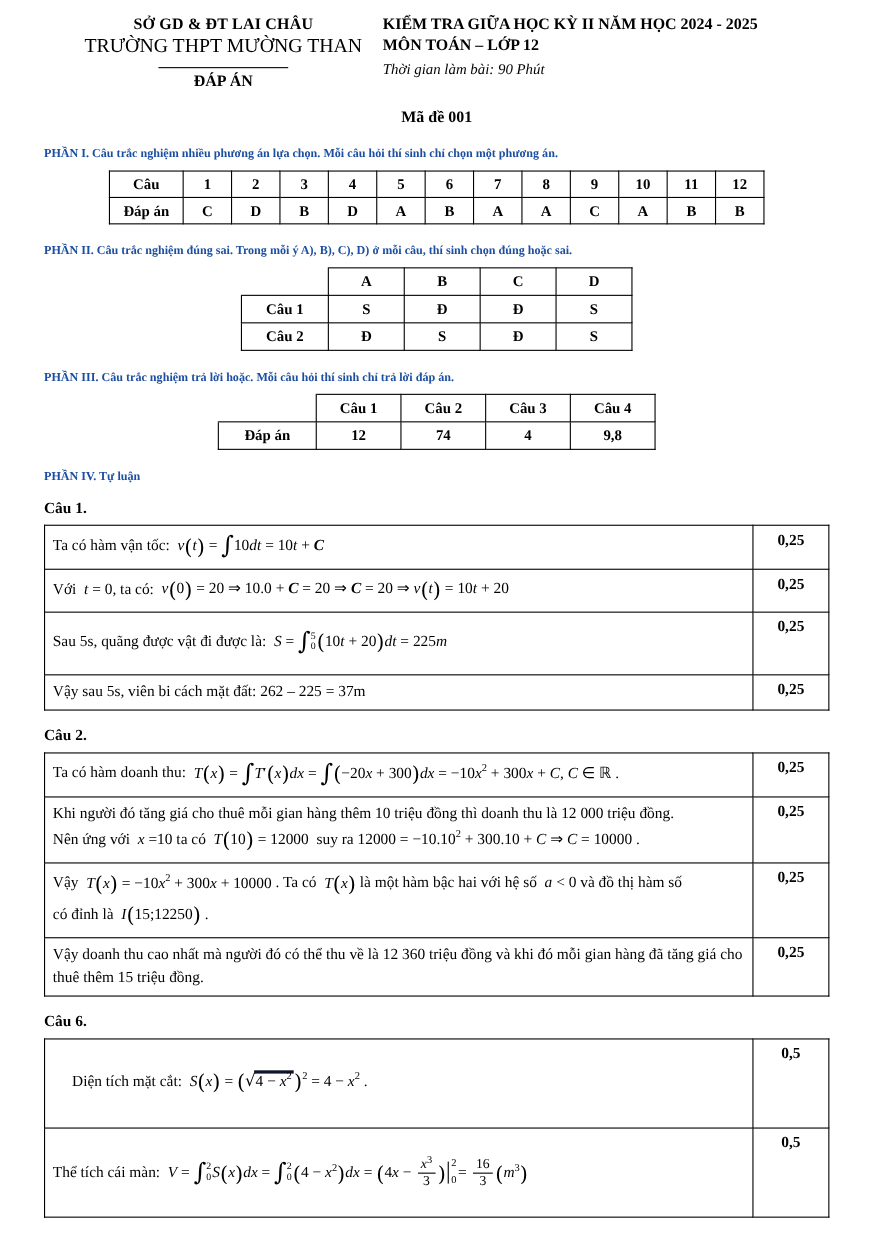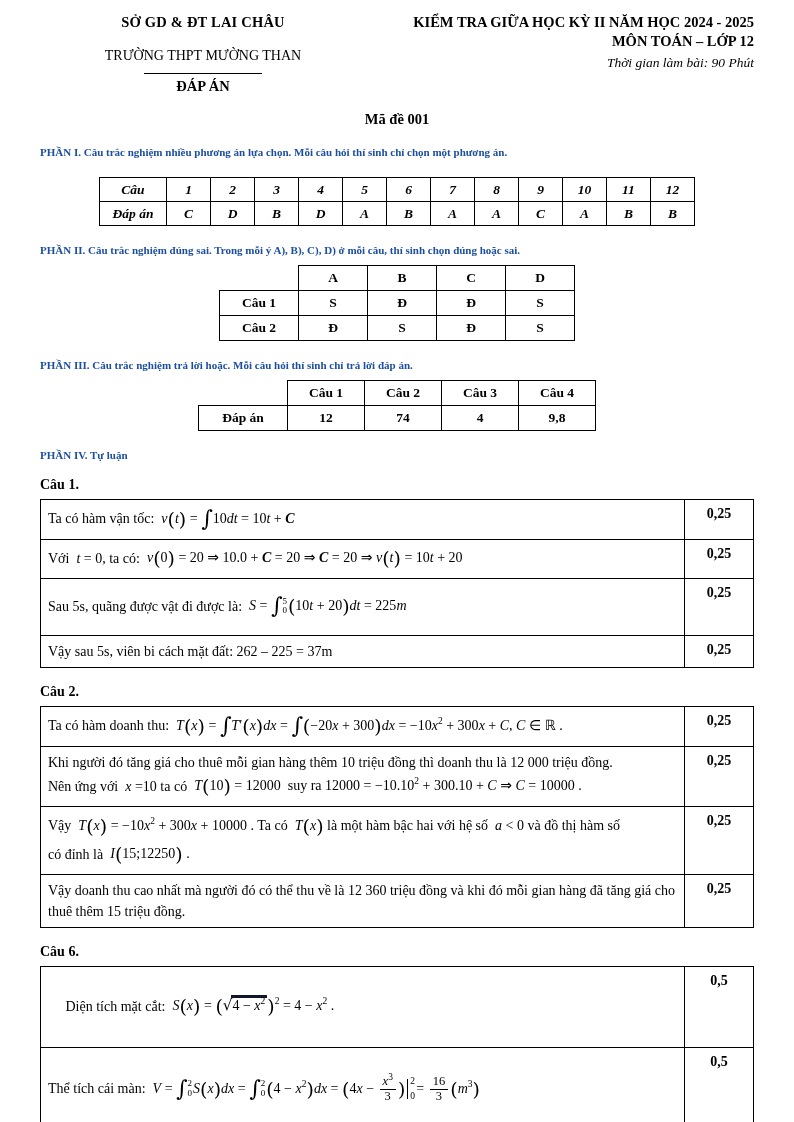--- a/index.html
+++ b/index.html
@@ -28,30 +28,30 @@
     align-items: flex-start;
     justify-content: space-between;
   }
   .header-left {
     width: 300px;
     text-align: center;
     padding-left: 18px;
   }
   .header-right {
     width: 420px;
-    text-align: right;
+    text-align: left;
   }
   .school-name {
     font-weight: bold;
     font-size: 14.5px;
     letter-spacing: .2px;
   }
   .school-sub {
-    font-size: 14px;
-    margin-top: 17px;
+    font-size: 18px;
+    margin-top: 0;
   }
   .rule-short {
     width: 118px;
     height: 1px;
     background: #000;
     margin: 9px auto 4px auto;
   }
   .dapan-title {
     font-weight: bold;
     font-size: 14.5px;
@@ -91,22 +91,21 @@
   }
   .tbl td, .tbl th {
     border: 1px solid #000;
     text-align: center;
     font-size: 13.5px;
     font-weight: bold;
     padding: 2px 0;
     height: 19px;
   }
   .tbl-p1 {
-    margin: 19px auto 0 auto;
-    font-style: italic;
+    margin: 9px auto 0 auto;
   }
   .tbl-p1 td.lbl { width: 66px; }
   .tbl-p1 td.val { width: 43px; }
 
   .tbl-p2 {
     margin: 9px auto 0 auto;
   }
   .tbl-p2 td { width: 68px; height: 20px; }
   .tbl-p2 td.lbl { width: 78px; text-align: center; }
   .tbl-p2 td.blank { border: 1px solid #fff; border-right-color: #000; border-bottom-color: #000;}

